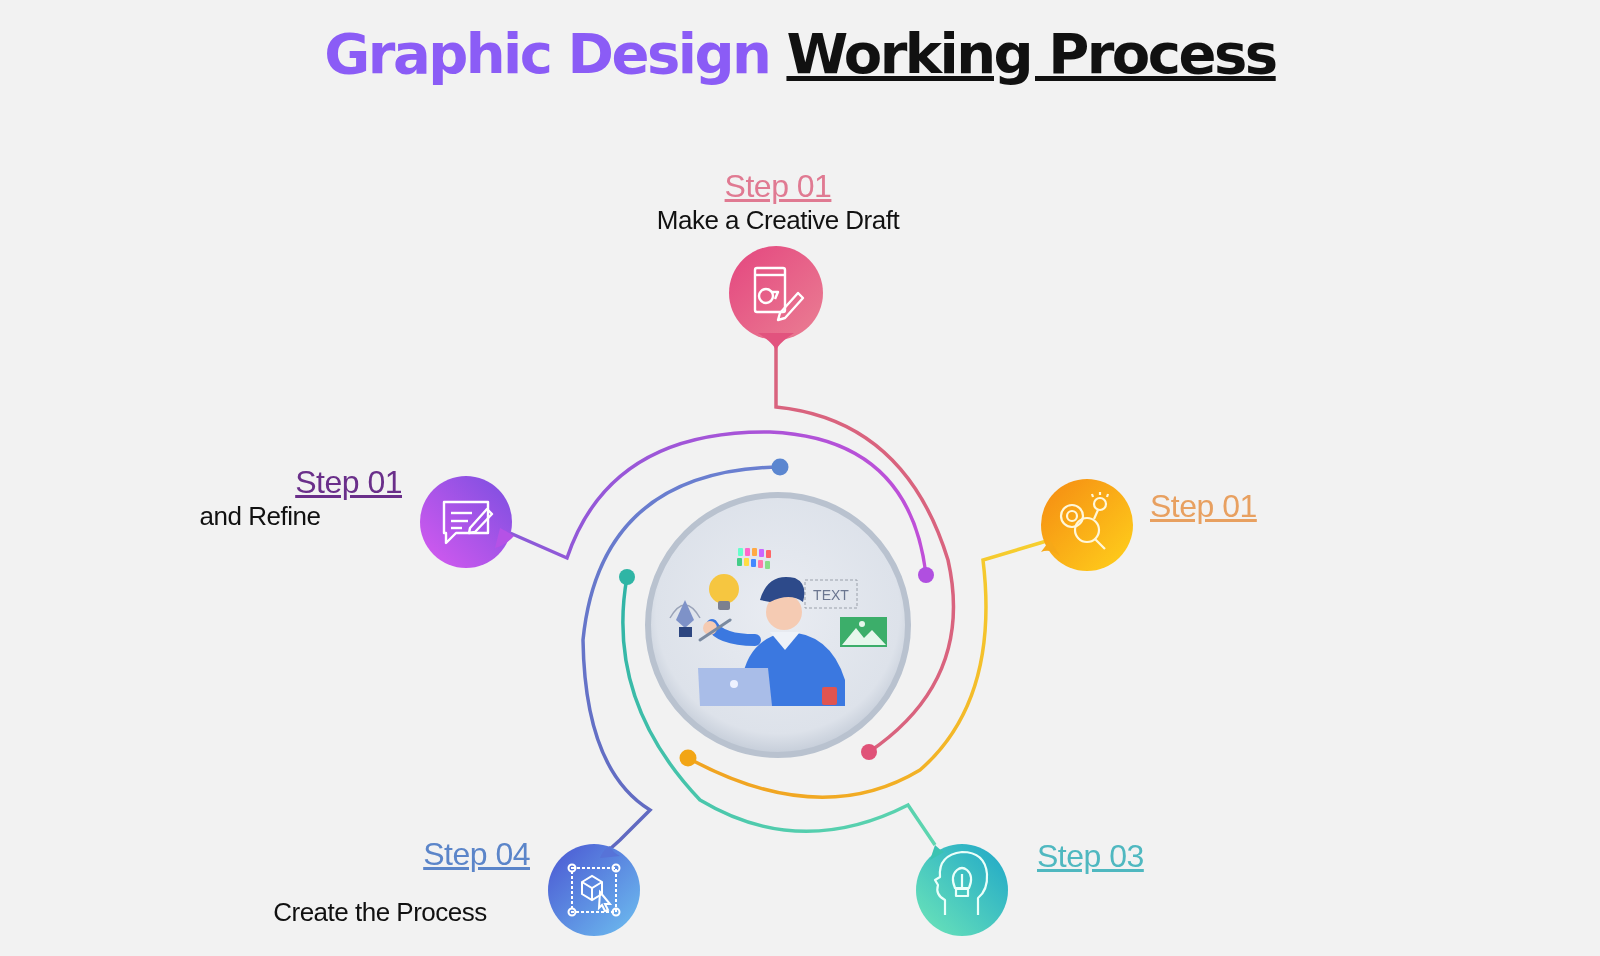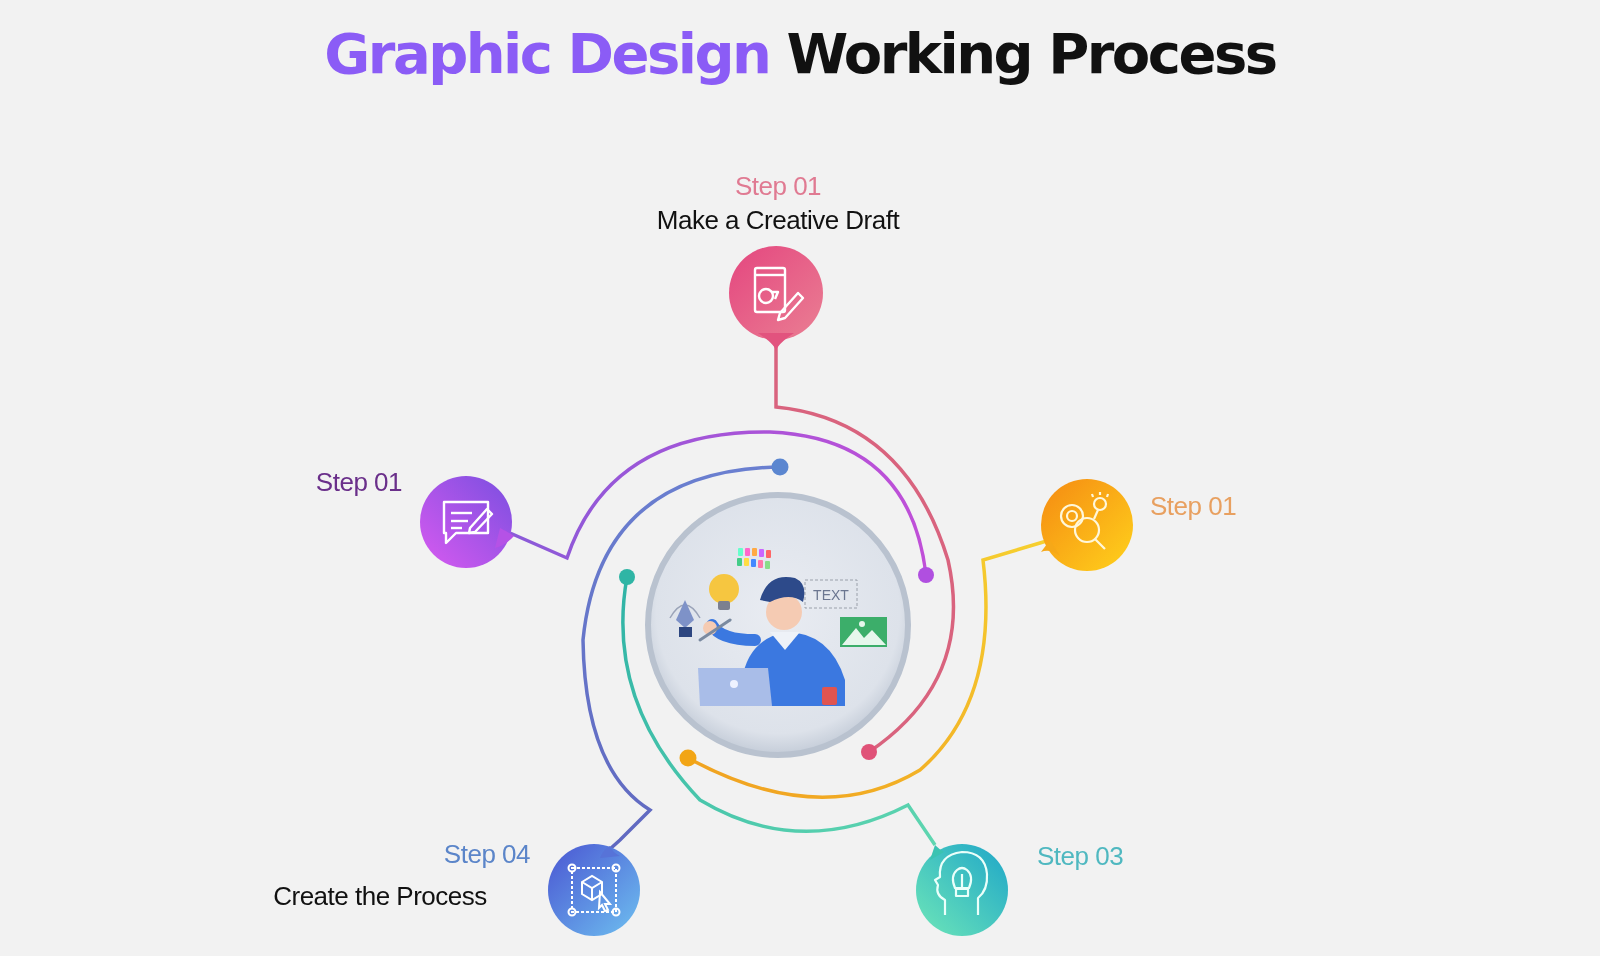--- a/index.html
+++ b/index.html
@@ -8,24 +8,24 @@
     background:#f2f2f2;
     font-family:"Liberation Sans", sans-serif;
     position:relative;
   }
   .title {
     position:absolute; left:0; top:18px; width:1600px; text-align:center;
     font-family:"DejaVu Sans", sans-serif; font-weight:bold; font-size:56px;
     letter-spacing:-2.5px; line-height:72px;
   }
   .title .t1 { color:#8b5cf6; }
-  .title .t2 { color:#111; }
+  .title .t2 { color:#111;text-decoration:underline; }
   svg.diagram { position:absolute; left:0; top:0; }
   .label { position:absolute; font-family:"Liberation Sans", sans-serif; }
-  .label .step { font-size:26px; letter-spacing:-0.5px; line-height:32px; }
+  .label .step { font-size:32px; letter-spacing:-0.5px; line-height:32px;text-decoration:underline; }
   .label .name { font-size:26px; color:#111; letter-spacing:-0.5px; line-height:36px;text-align:center; }
   .right { text-align:right; }
   .center { text-align:center; }
 </style>
 </head>
 <body>
 
 <div class="title">
   <span class="t1">Graphic Design</span>
   <span class="t2">Working Process</span>
@@ -221,19 +221,20 @@
 
 <div class="label" style="left:1150px; top:490px; width:300px;">
   <div class="step" style="color:#e8a060;">Step 01</div>
 </div>
 
 <div class="label" style="left:1037px; top:840px; width:300px;">
   <div class="step" style="color:#4fb8c0; ">Step 03</div>
 </div>
 
 <div class="label right" style="left:230px; top:838px; width:300px;">
-  <div class="step" style="color:#5b85c9; margin-bottom:8px;">Step 04</div>
+  <div class="step" style="color:#5b85c9; margin-bottom:24px;">Step 04</div>
   <div class="name">Create the Process</div>
 </div>
 
 <div class="label right" style="left:110px; top:466px; width:300px;">
   <div class="step" style="color:#6a2f8a; padding-right:8px;">Step 01</div>
+  <div class="name">and Refine</div>
 </div>
 
 </body></html>

